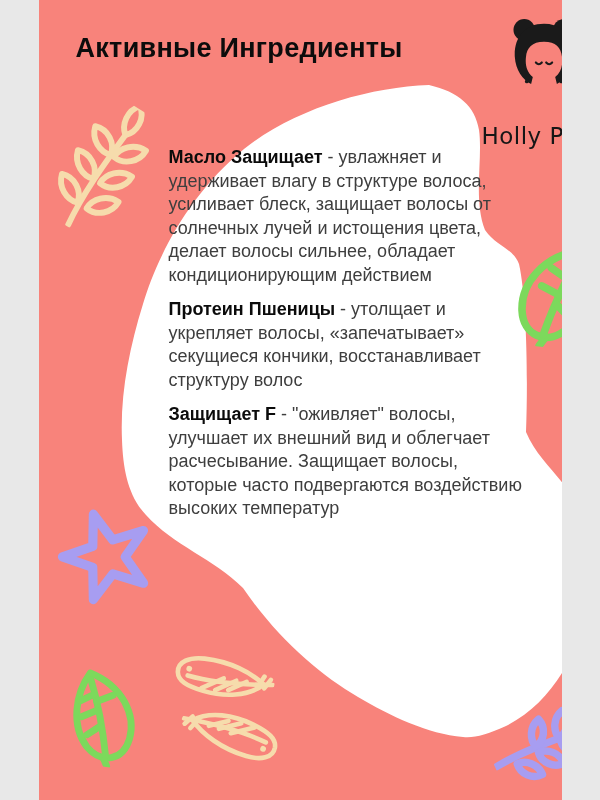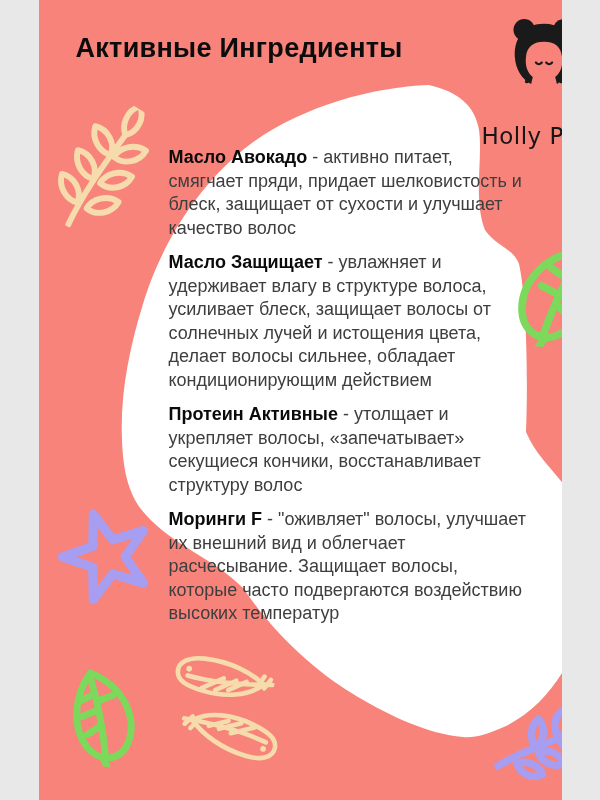--- a/index.html
+++ b/index.html
@@ -163,30 +163,26 @@
     </g>
     <g fill="none" stroke="#1A1A1A" stroke-width="2.4" stroke-linecap="round">
       <path d="M40.5 53 Q44 57 47.5 53"></path>
       <path d="M52.5 53 Q56 57 59.5 53"></path>
     </g>
   </svg>
   <div class="brand-name">Holly Polly</div>
 
   <div class="content">
     <p class="section">
-      <span class="ing-name">Масло Авокадо</span>
-      <span class="ing-desc">- активно питает, смягчает пряди, придает шелковистость и блеск, защищает от сухости и улучшает качество волос</span>
-    </p>
-    <p class="section">
       <span class="ing-name">Масло Защищает</span>
       <span class="ing-desc">- увлажняет и удерживает влагу в структуре волоса, усиливает блеск, защищает волосы от солнечных лучей и истощения цвета, делает волосы сильнее, обладает кондиционирующим действием</span>
     </p>
     <p class="section">
-      <span class="ing-name">Протеин Активные</span>
+      <span class="ing-name">Протеин Пшеницы</span>
       <span class="ing-desc">- утолщает и укрепляет волосы, «запечатывает» секущиеся кончики, восстанавливает структуру волос</span>
     </p>
     <p class="section">
-      <span class="ing-name">Моринги F</span>
+      <span class="ing-name">Защищает F</span>
       <span class="ing-desc">- "оживляет" волосы, улучшает их внешний вид и облегчает расчесывание. Защищает волосы, которые часто подвергаются воздействию высоких температур</span>
     </p>
   </div>
 
 </div>
 
 </body></html>

